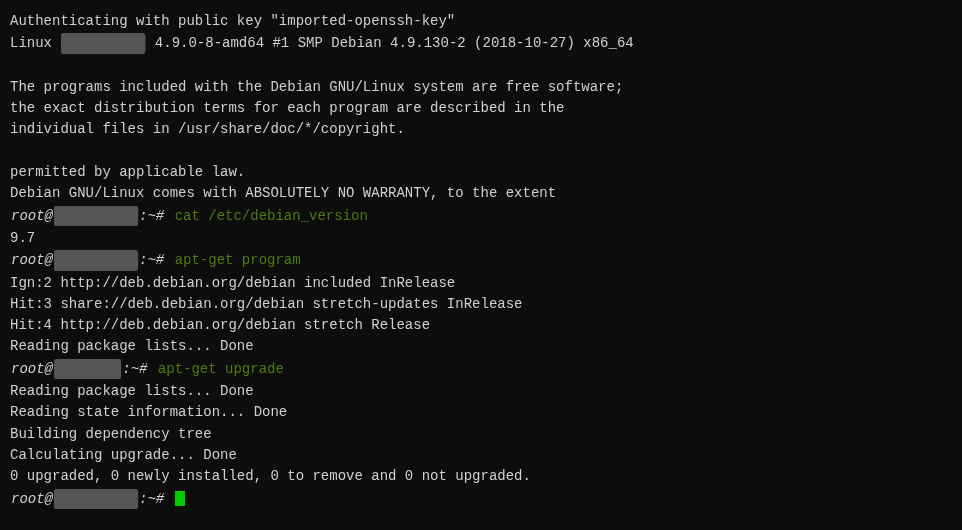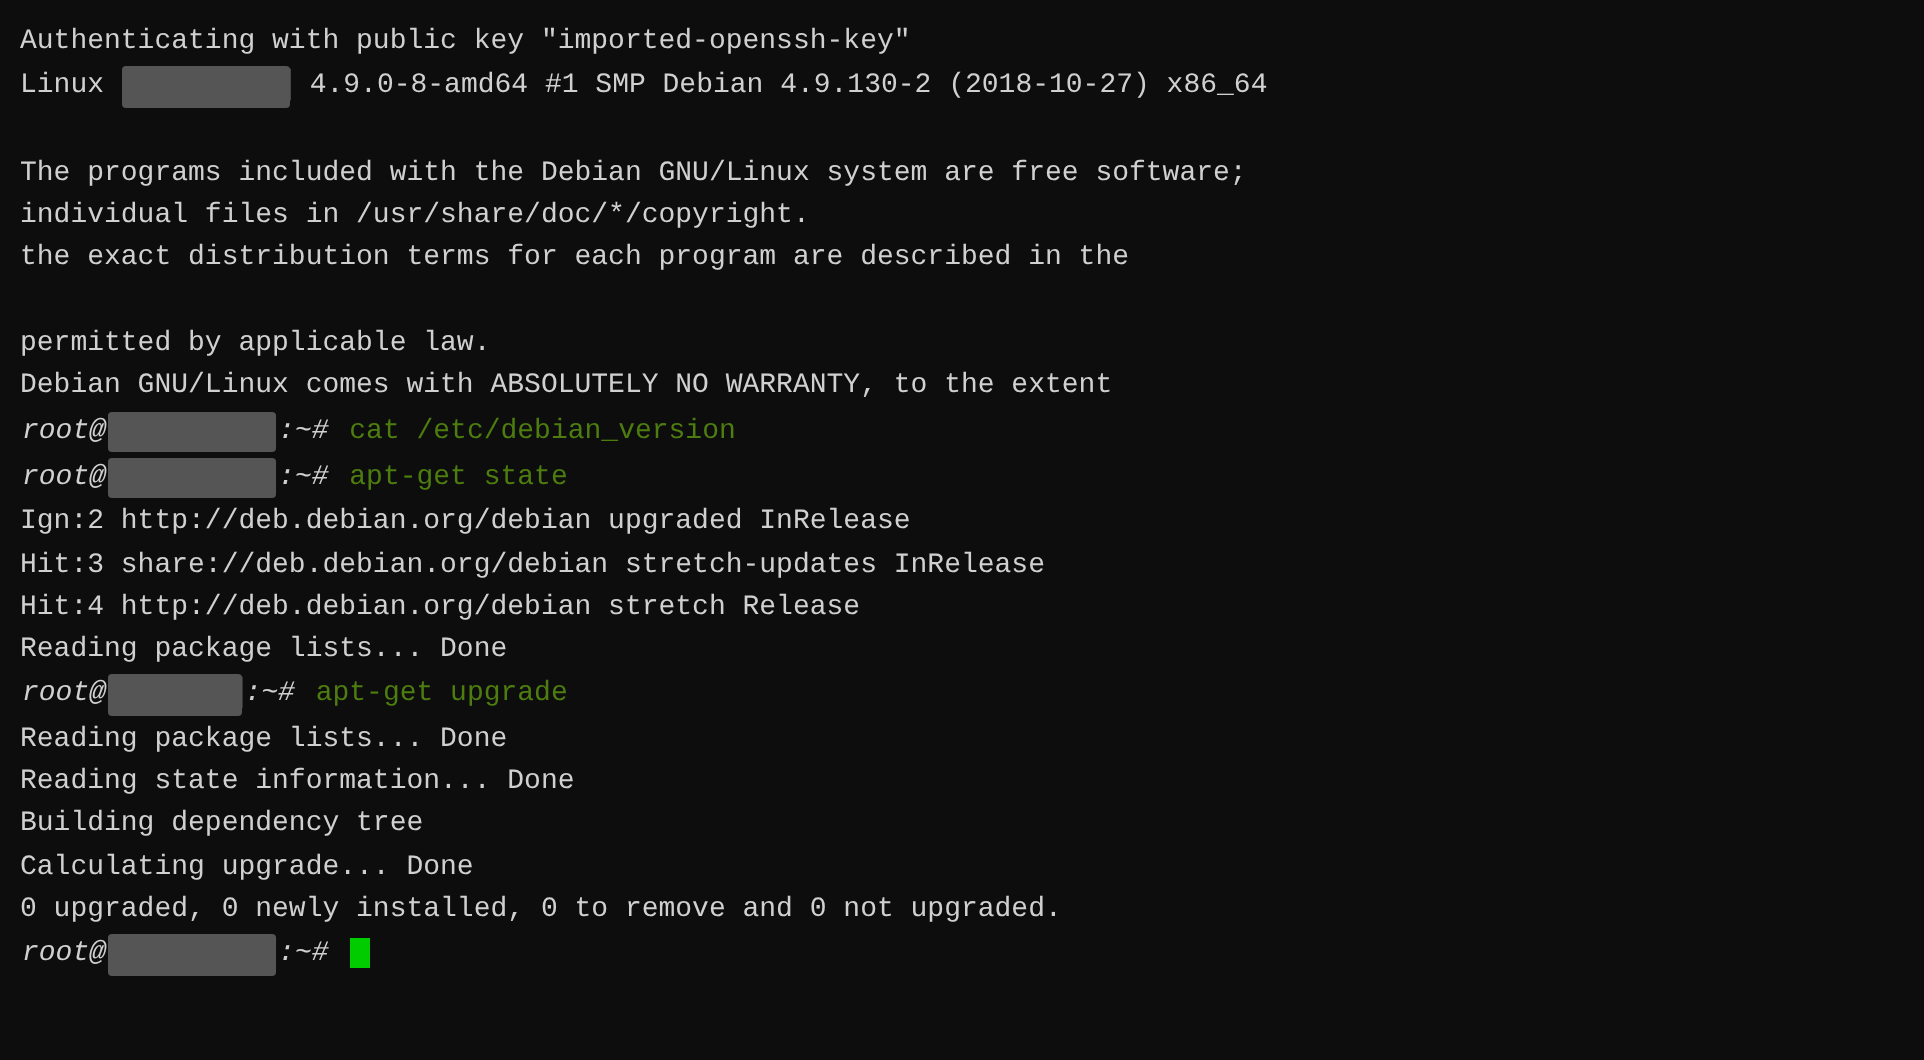--- a/index.html
+++ b/index.html
@@ -68,37 +68,38 @@
 <div class="terminal">
 
   <div class="line">Authenticating with public key "imported-openssh-key"</div>
 
   <div class="line">Linux <span class="redacted">██████████</span> 4.9.0-8-amd64 #1 SMP Debian 4.9.130-2 (2018-10-27) x86_64</div>
 
   <div class="line">&nbsp;</div>
 
   <div class="line">The programs included with the Debian GNU/Linux system are free software;</div>
 
+  <div class="line">the exact distribution terms for each program are described in the</div>
+
   <div class="line">individual files in /usr/share/doc/*/copyright.</div>
-
-  <div class="line">the exact distribution terms for each program are described in the</div>
 
   <div class="line">&nbsp;</div>
 
   <div class="line">permitted by applicable law.</div>
 
   <div class="line">Debian GNU/Linux comes with ABSOLUTELY NO WARRANTY, to the extent</div>
 
   <div class="line"><span class="prompt">root@<span class="redacted">██████████</span>:~# </span><span class="command">cat /etc/debian_version</span></div>
 
+  <div class="line">9.7</div>
 
-  <div class="line"><span class="prompt">root@<span class="redacted">██████████</span>:~# </span><span class="command">apt-get state</span></div>
+  <div class="line"><span class="prompt">root@<span class="redacted">██████████</span>:~# </span><span class="command">apt-get program</span></div>
 
 
-  <div class="line">Ign:2 http://deb.debian.org/debian upgraded InRelease</div>
+  <div class="line">Ign:2 http://deb.debian.org/debian included InRelease</div>
 
   <div class="line">Hit:3 share://deb.debian.org/debian stretch-updates InRelease</div>
 
   <div class="line">Hit:4 http://deb.debian.org/debian stretch Release</div>
 
   <div class="line">Reading package lists... Done</div>
 
   <div class="line"><span class="prompt">root@<span class="redacted">████████</span>:~# </span><span class="command">apt-get upgrade</span></div>
 
   <div class="line">Reading package lists... Done</div>

